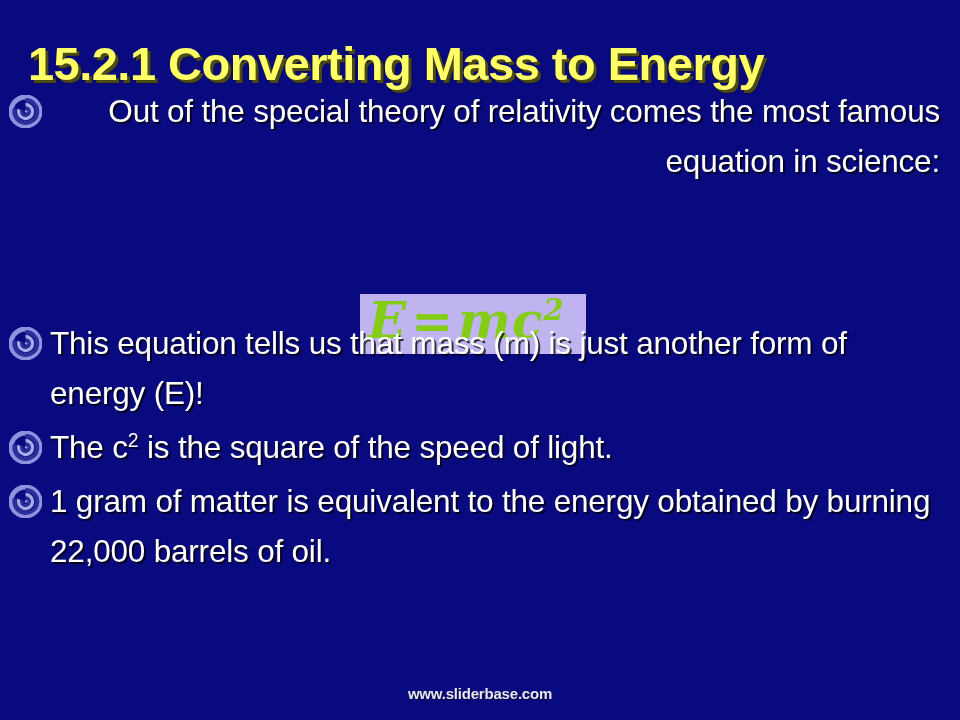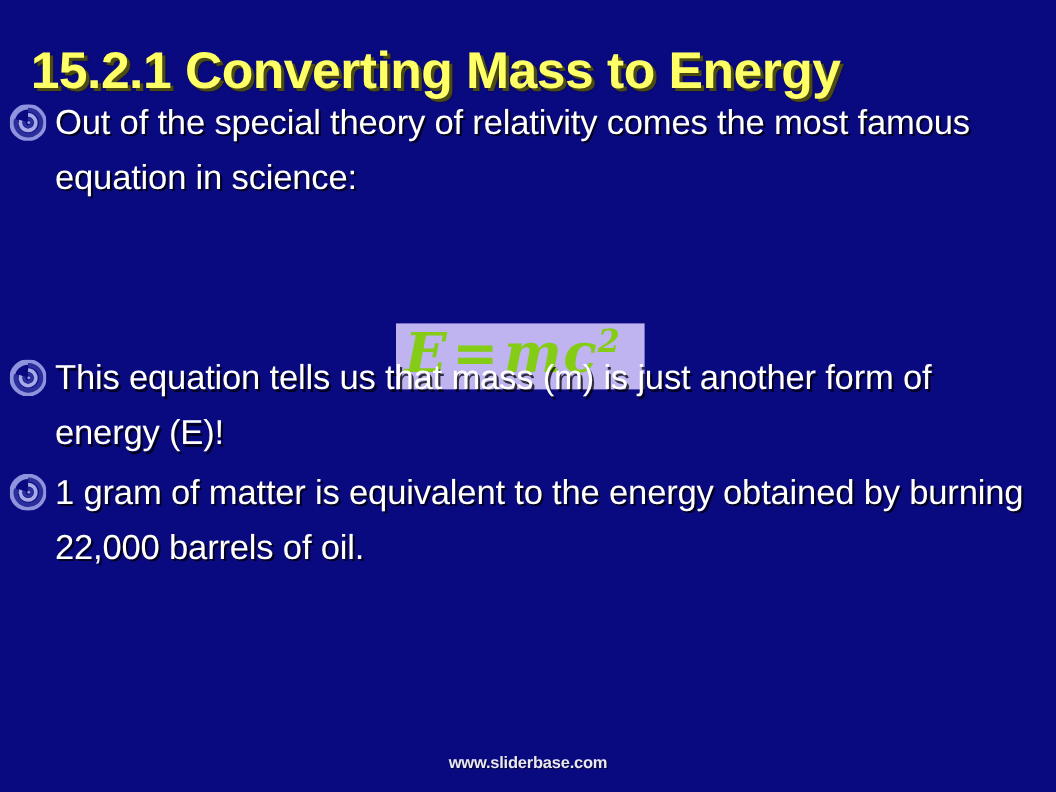--- a/index.html
+++ b/index.html
@@ -67,21 +67,21 @@
     text-shadow: 2px 2px 0 rgba(0,0,0,0.75);
     letter-spacing: -0.2px;
     padding-right: 20px;
   }
   .bullet-text sup {
     font-size: 0.62em;
     vertical-align: super;
     line-height: 0;
   }
 
-  .row-gap-1 { margin-bottom: 10px; }
+  .row-gap-1 { margin-bottom: 10px; text-align: right; }
   .row-gap-2 { margin-bottom: 4px; }
 
   
   #equation-wrap {
     position: absolute;
     left: 360px;
     top: 205px;
     height: 64px;
   }
   #equation-box {
@@ -165,20 +165,32 @@
           <circle cx="16.5" cy="16.5" r="14.5" fill="none" stroke="#8f93dd" stroke-width="5"></circle>
           <path d="M16.5 5 A11.5 11.5 0 1 1 5.7 13.5" fill="none" stroke="#2b2f9c" stroke-width="4"></path>
           <path d="M16.5 9.5 A7 7 0 1 1 9.9 14.3" fill="none" stroke="#a7aae6" stroke-width="3.4"></path>
           <path d="M16.5 13 A3.6 3.6 0 1 1 13.2 15.3" fill="none" stroke="#2b2f9c" stroke-width="2.6"></path>
           <circle cx="17.2" cy="16.4" r="1.4" fill="#8f93dd"></circle>
         </svg>
       </span>
       <span class="bullet-text">This equation tells us that mass (m) is just another form of energy (E)!</span>
     </div>
 
+    <div class="bullet-row row-gap-2">
+      <span class="bullet-icon">
+        <svg width="33" height="33" viewBox="0 0 33 33" aria-hidden="true">
+          <circle cx="16.5" cy="16.5" r="14.5" fill="none" stroke="#8f93dd" stroke-width="5"></circle>
+          <path d="M16.5 5 A11.5 11.5 0 1 1 5.7 13.5" fill="none" stroke="#2b2f9c" stroke-width="4"></path>
+          <path d="M16.5 9.5 A7 7 0 1 1 9.9 14.3" fill="none" stroke="#a7aae6" stroke-width="3.4"></path>
+          <path d="M16.5 13 A3.6 3.6 0 1 1 13.2 15.3" fill="none" stroke="#2b2f9c" stroke-width="2.6"></path>
+          <circle cx="17.2" cy="16.4" r="1.4" fill="#8f93dd"></circle>
+        </svg>
+      </span>
+      <span class="bullet-text"><span>The c</span><sup>2</sup><span> is the square of the speed of light.</span></span>
+    </div>
 
     <div class="bullet-row">
       <span class="bullet-icon">
         <svg width="33" height="33" viewBox="0 0 33 33" aria-hidden="true">
           <circle cx="16.5" cy="16.5" r="14.5" fill="none" stroke="#8f93dd" stroke-width="5"></circle>
           <path d="M16.5 5 A11.5 11.5 0 1 1 5.7 13.5" fill="none" stroke="#2b2f9c" stroke-width="4"></path>
           <path d="M16.5 9.5 A7 7 0 1 1 9.9 14.3" fill="none" stroke="#a7aae6" stroke-width="3.4"></path>
           <path d="M16.5 13 A3.6 3.6 0 1 1 13.2 15.3" fill="none" stroke="#2b2f9c" stroke-width="2.6"></path>
           <circle cx="17.2" cy="16.4" r="1.4" fill="#8f93dd"></circle>
         </svg>

